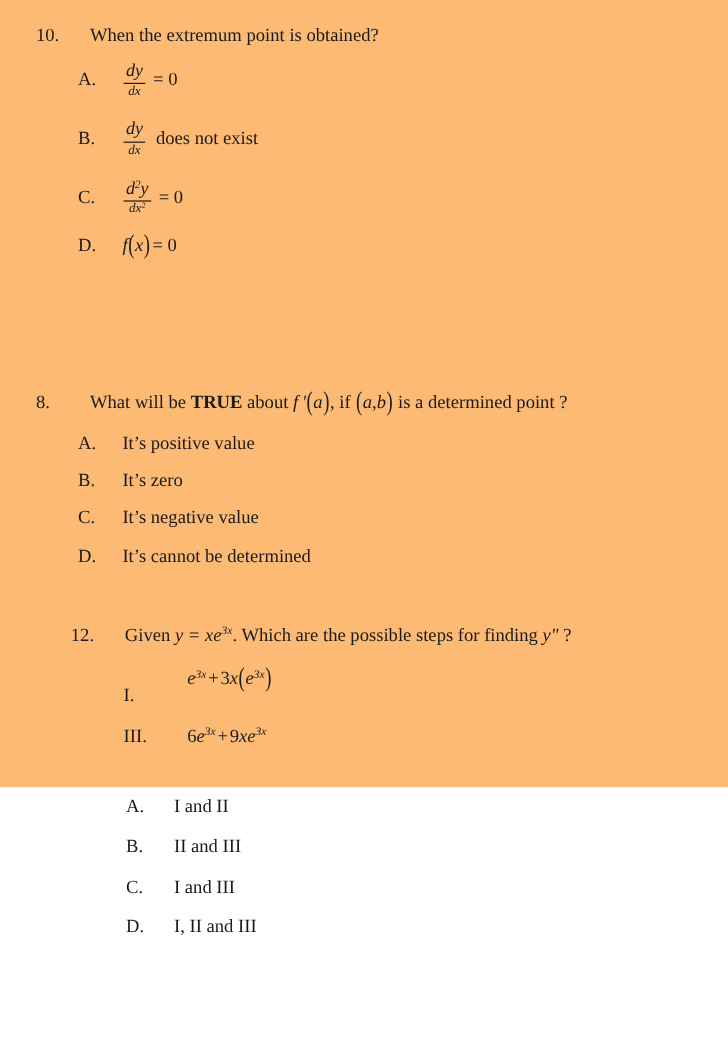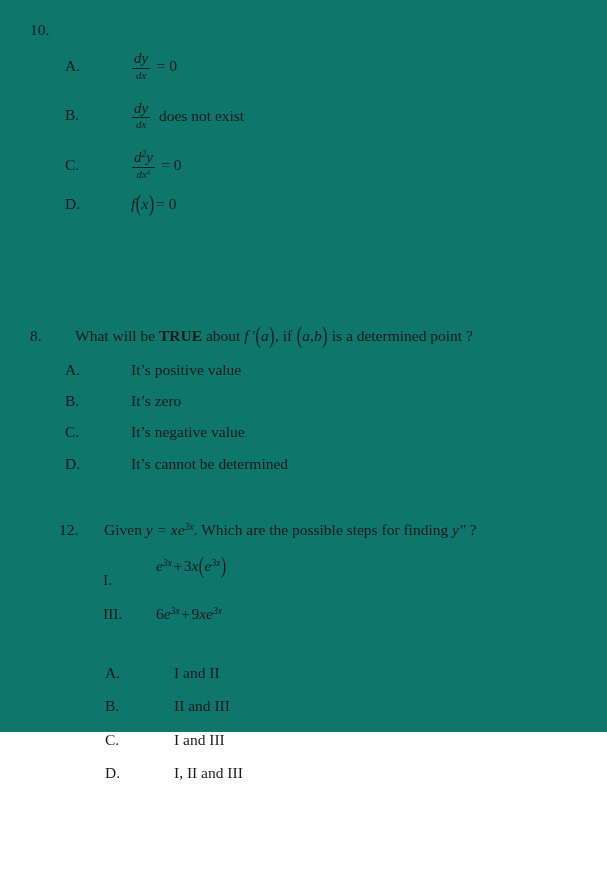--- a/index.html
+++ b/index.html
@@ -12,22 +12,22 @@
     height: 875px;
     position: relative;
     font-family: "Liberation Serif", "DejaVu Serif", serif;
     color: #1a1a1a;
     overflow: hidden;
   }
 
   .page {
     position: relative;
     width: 607px;
-    height: 732px;
-    background: #0f766e;
+    height: 656px;
+    background: #fdba74;
   }
 
   
   .question {
     position: absolute;
     left: 0;
     width: 607px;
   }
   .q-head {
     display: flex;
@@ -55,21 +55,20 @@
   }
   .opt-label {
     flex: 0 0 auto;
     font-size: 15.5px;
     line-height: 1.25;
   }
   .opt-body {
     flex: 1 1 auto;
     font-size: 15.5px;
     line-height: 1.3;
-    margin-left: 29px;
   }
 
   
   .math {
     font-family: "Liberation Serif", "DejaVu Serif", serif;
     font-style: italic;
     white-space: nowrap;
   }
   .math .up { font-style: normal; }
   .bold { font-weight: bold; font-style: normal; }
@@ -129,20 +128,21 @@
   }
 </style>
 </head>
 <body>
 
 <div class="page">
 
   <div class="question" style="top:20px;">
     <div class="q-head">
       <div class="q-num" style="width:45px;margin-left:30px;">10.</div>
+      <div class="q-text">When the extremum point is obtained?</div>
     </div>
 
     <div class="options" style="margin-left:65px;margin-top:12px;">
 
       <div class="opt" style="margin-bottom:19px;">
         <div class="opt-label" style="width:37px;">A.</div>
         <div class="opt-body">
           <span class="math">
             <span class="frac">
               <span class="num">dy</span>

